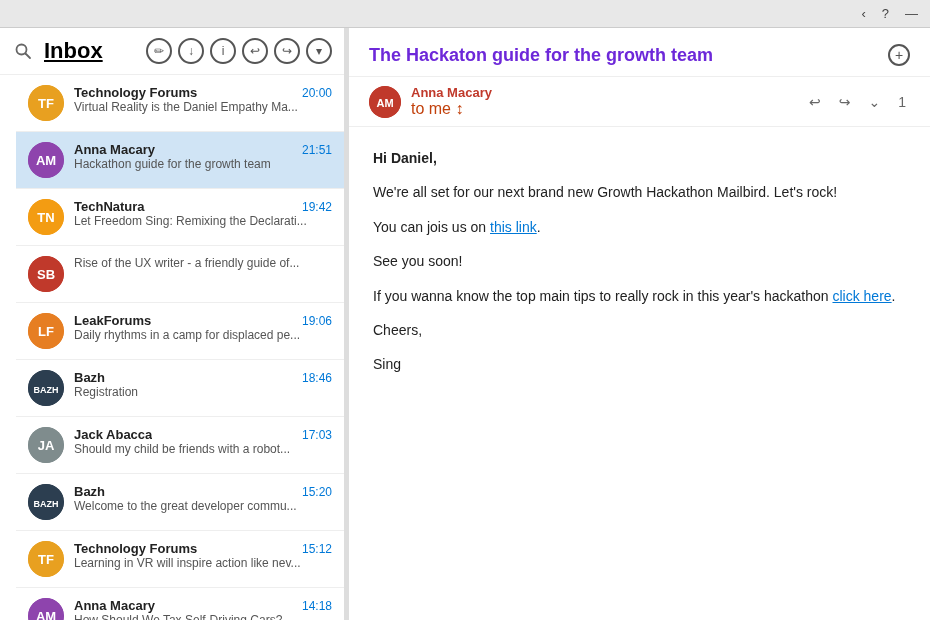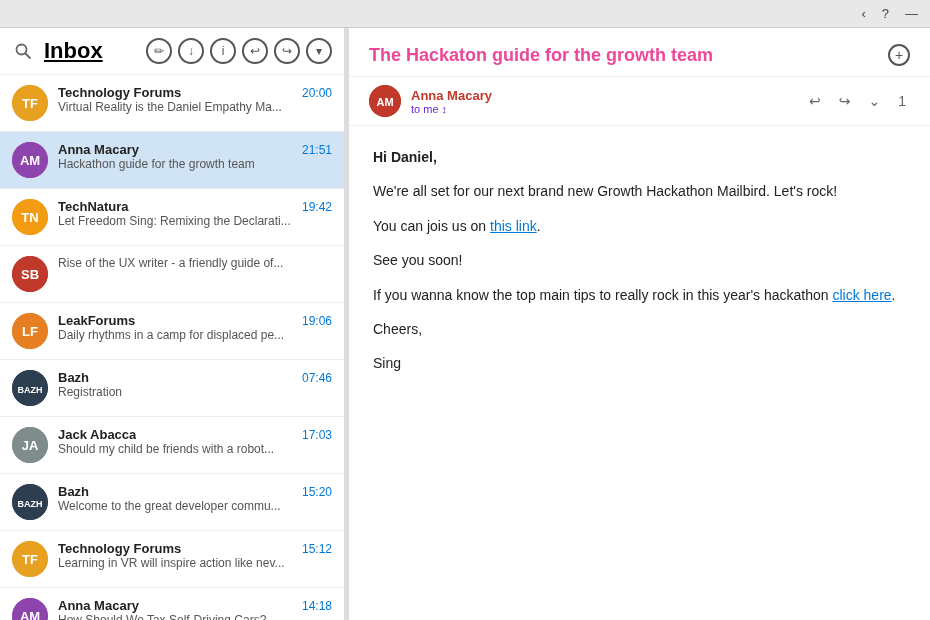--- a/index.html
+++ b/index.html
@@ -72,20 +72,21 @@
       border: 2px solid #555;
       border-radius: 50%;
       display: flex; align-items: center; justify-content: center;
       font-size: 12px;
       color: #555;
       cursor: pointer;
     }
     .mail-list {
       flex: 1;
       overflow-y: auto;
+      margin-left: 16px;
     }
     .mail-item {
       display: flex;
       align-items: flex-start;
       padding: 10px 12px;
       border-bottom: 1px solid #eee;
       cursor: pointer;
       gap: 10px;
     }
     .mail-item.selected { background: #d0e4f5; }
@@ -146,21 +147,21 @@
     .email-header {
       padding: 16px 20px 10px 20px;
       border-bottom: 1px solid #eee;
       display: flex;
       align-items: center;
       gap: 10px;
     }
     .email-subject-title {
       font-size: 18px;
       font-weight: 600;
-      color: #ec4899;
+      color: #6d28d9;
       flex: 1;
     }
     .add-icon {
       width: 22px;
       height: 22px;
       border: 2px solid #555;
       border-radius: 50%;
       display: flex; align-items: center; justify-content: center;
       font-size: 14px;
       color: #555;
@@ -187,22 +188,22 @@
     }
     .sender-info {
       flex: 1;
     }
     .sender-name {
       font-size: 13px;
       font-weight: 600;
       color: #c0392b;
     }
     .sender-to {
-      font-size: 11px;
-      color: #6d28d9;
+      font-size: 16px;
+      color: #c2410c;
     }
     .email-actions {
       display: flex;
       gap: 10px;
       align-items: center;
     }
     .action-btn {
       font-size: 14px;
       color: #666;
       cursor: pointer;
@@ -331,21 +332,21 @@
         <div class="mail-item">
           <div class="avatar" style="background: rgb(44, 62, 80); font-size: 9px;">
             <svg width="36" height="36" viewBox="0 0 36 36">
               <circle cx="18" cy="18" r="18" fill="#2c3e50"></circle>
               <text x="18" y="23" text-anchor="middle" font-size="9" font-family="Segoe UI, Arial, sans-serif" font-weight="bold" fill="#fff">BAZH</text>
             </svg>
           </div>
           <div class="mail-content">
             <div class="mail-top">
               <span class="mail-sender">Bazh</span>
-              <span class="mail-time">07:46</span>
+              <span class="mail-time">18:46</span>
             </div>
             <div class="mail-subject">Registration</div>
           </div>
         </div>
         <div class="mail-item">
           <div class="avatar" style="background: rgb(127, 140, 141); font-size: 13px;">
             <svg width="36" height="36" viewBox="0 0 36 36">
               <circle cx="18" cy="18" r="18" fill="#7f8c8d"></circle>
               <text x="18" y="23" text-anchor="middle" font-size="13" font-family="Segoe UI, Arial, sans-serif" font-weight="bold" fill="#fff">JA</text>
             </svg>

